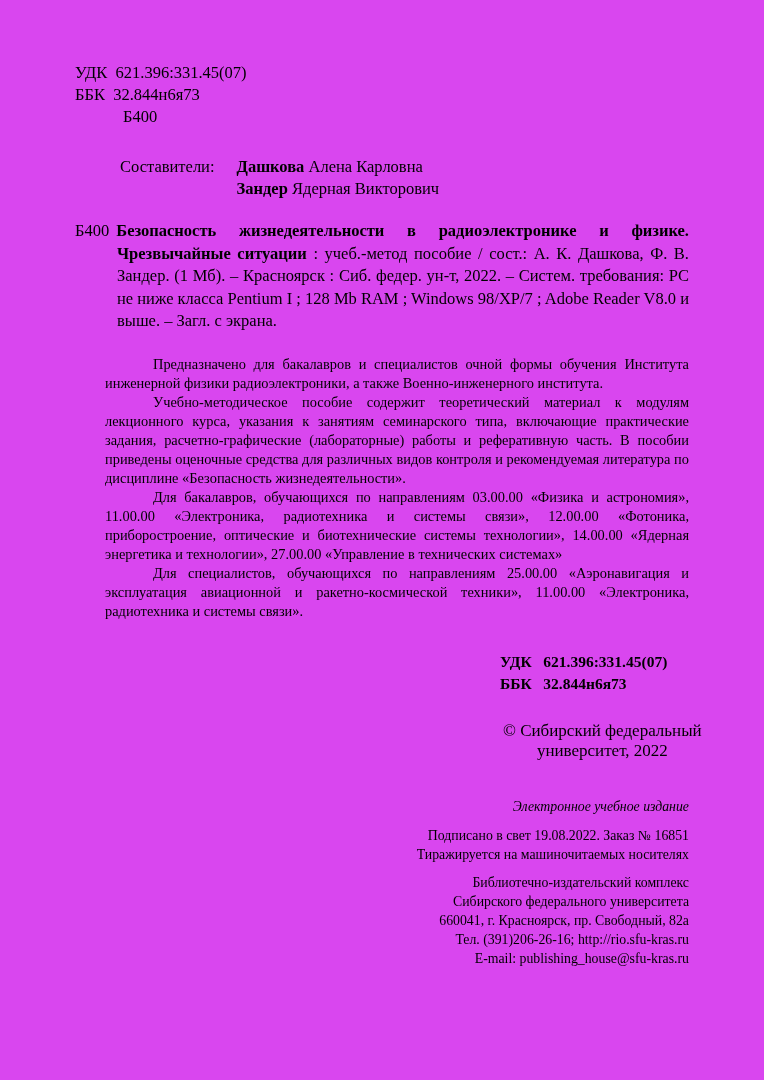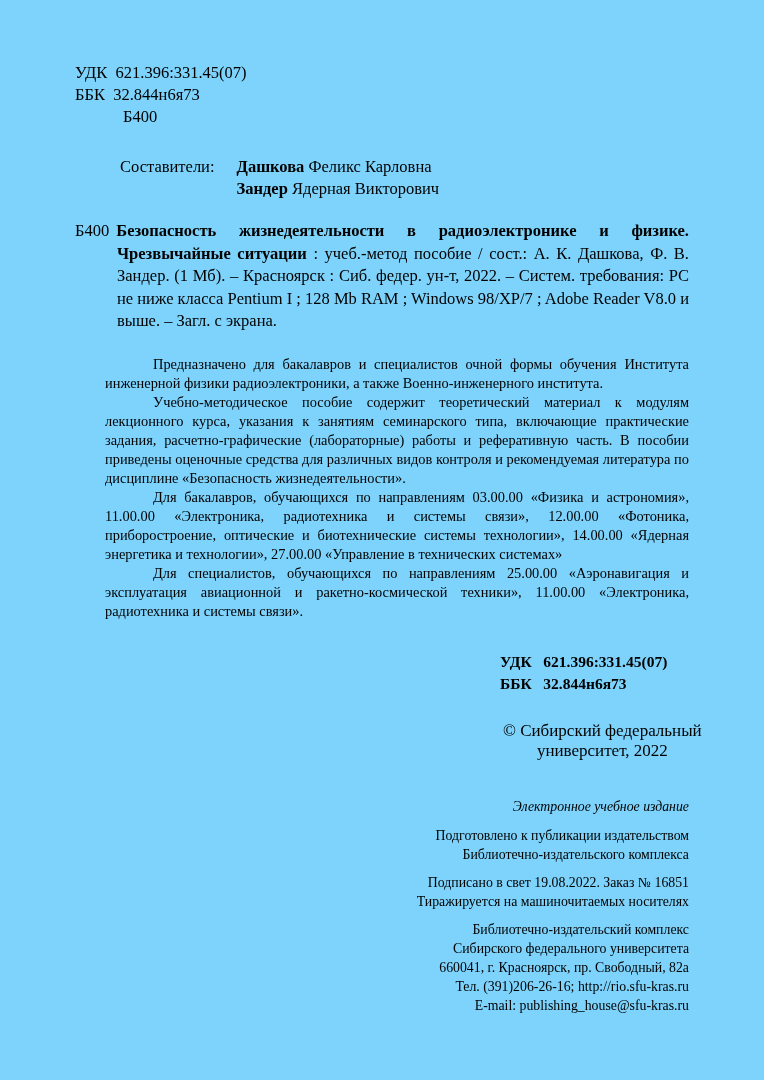--- a/index.html
+++ b/index.html
@@ -6,21 +6,21 @@
   html, body { background: #ffffff; }
   body {
     width: 764px; height: 1080px;
     font-family: "Liberation Serif", serif;
     color: #000;
   }
   .page {
     width: 764px; height: 1080px;
     padding: 62px 75px 0 75px;
     overflow: hidden;
-    background: #7dd3fc;
+    background: #d946ef;
   }
   .pre { white-space: pre; }
 
   .top-codes { font-size: 16.5px; line-height: 22px; }
   .top-codes .code-indent { padding-left: 48px; }
 
   .compilers {
     margin-top: 28px; margin-left: 45px;
     font-size: 16.5px; line-height: 22px;
     display: flex; gap: 22px;
@@ -71,21 +71,21 @@
 
   <div class="top-codes">
     <div class="pre">УДК  621.396:331.45(07)</div>
     <div class="pre">ББК  32.844н6я73</div>
     <div class="code-indent">Б400</div>
   </div>
 
   <div class="compilers">
     <span>Составители:</span>
     <span class="comp-names">
-      <span class="comp-line"><b>Дашкова</b><span> Феликс Карловна</span></span>
+      <span class="comp-line"><b>Дашкова</b><span> Алена Карловна</span></span>
       <span class="comp-line"><b>Зандер</b><span> Ядерная Викторович</span></span>
     </span>
   </div>
 
   <p class="entry"><span class="entry-code">Б400</span><b>Безопасность жизнедеятельности в радиоэлектронике и физике. Чрезвычайные ситуации</b><span> : учеб.-метод пособие / сост.: А. К. Дашкова, Ф. В. Зандер. (1 Мб). – Красноярск : Сиб. федер. ун-т, 2022. – Систем. требования: PC не ниже класса Pentium I ; 128 Mb RAM ; Windows 98/XP/7 ; Adobe Reader V8.0 и выше. – Загл. с экрана.</span></p>
 
   <div class="annotation">
     <p>Предназначено для бакалавров и специалистов очной формы обучения Института инженерной физики радиоэлектроники, а также Военно-инженерного института.</p>
     <p>Учебно-методическое пособие содержит теоретический материал к модулям лекционного курса, указания к занятиям семинарского типа, включающие практические задания, расчетно-графические (лабораторные) работы и реферативную часть. В пособии приведены оценочные средства для различных видов контроля и рекомендуемая литература по дисциплине «Безопасность жизнедеятельности».</p>
     <p>Для бакалавров, обучающихся по направлениям 03.00.00 «Физика и астрономия», 11.00.00 «Электроника, радиотехника и системы связи», 12.00.00 «Фотоника, приборостроение, оптические и биотехнические системы технологии», 14.00.00 «Ядерная энергетика и технологии», 27.00.00 «Управление в технических системах»</p>
@@ -98,24 +98,20 @@
   </div>
 
   <div class="copyright">
     <div>© Сибирский федеральный</div>
     <div>университет, 2022</div>
   </div>
 
   <div class="footer">
     <div class="edition-note">Электронное учебное издание</div>
 
-    <div class="group">
-      <div>Подготовлено к публикации издательством</div>
-      <div>Библиотечно-издательского комплекса</div>
-    </div>
 
     <div class="group">
       <div>Подписано в свет 19.08.2022. Заказ № 16851</div>
       <div>Тиражируется на машиночитаемых носителях</div>
     </div>
 
     <div class="group">
       <div>Библиотечно-издательский комплекс</div>
       <div>Сибирского федерального университета</div>
       <div>660041, г. Красноярск, пр. Свободный, 82а</div>

